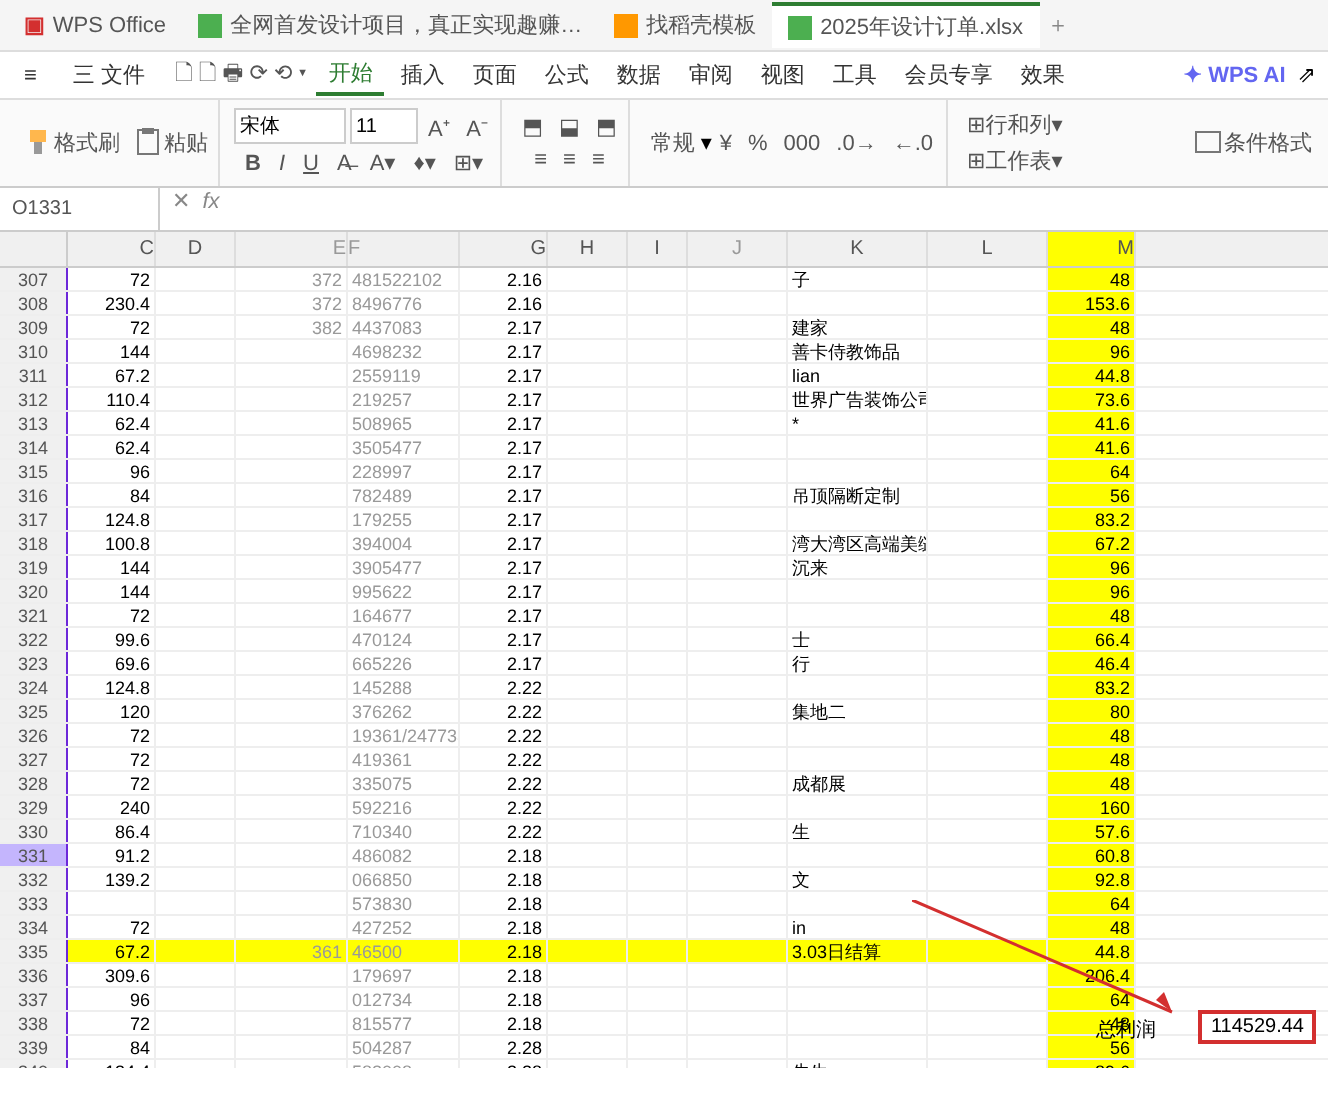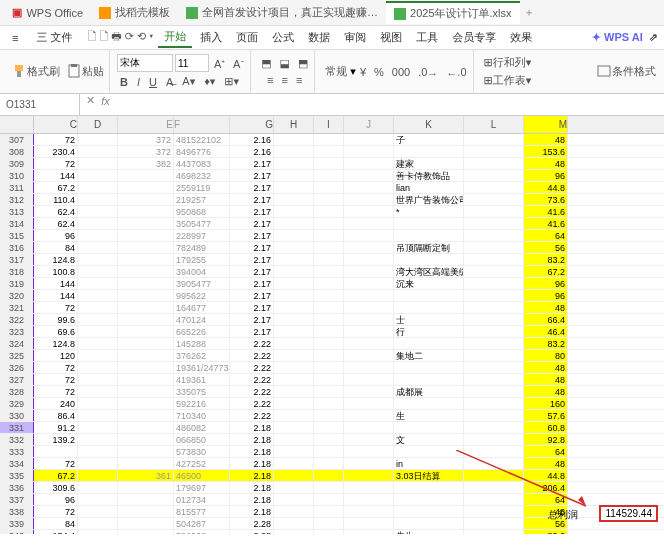--- a/index.html
+++ b/index.html
@@ -57,26 +57,26 @@
 </style>
 </head>
 <body>
 
 <div class="title-bar">
   <div class="title-tab">
       <span class="wps-logo">▣</span>
       <span>WPS Office</span>
     </div>
   <div class="title-tab">
+      <span class="doc-icon green"></span>
+      <span>全网首发设计项目，真正实现趣赚…</span>
+    </div>
+  <div class="title-tab">
       <span class="doc-icon orange"></span>
       <span>找稻壳模板</span>
-    </div>
-  <div class="title-tab">
-      <span class="doc-icon green"></span>
-      <span>全网首发设计项目，真正实现趣赚…</span>
     </div>
   <div class="title-tab active">
       <span class="doc-icon green"></span>
       <span>2025年设计订单.xlsx</span>
     </div>
   <div class="add-tab">＋</div>
 </div>
 
 <div class="menu-bar">
   <div class="menu-left">
@@ -110,21 +110,21 @@
         <span>格式刷</span>
       </div>
     <div class="tb-stack">
         <svg width="16" height="16">
           <rect x="3" y="2" width="10" height="12" fill="none" stroke="#777"></rect>
           <rect x="5" y="1" width="6" height="3" fill="#777"></rect>
         </svg>
         <span>粘贴</span>
       </div>
   </div>
-  <div class="tb-group" style="flex-direction:column;align-items:flex-start;justify-content:center;gap:2px">
+  <div class="tb-group" style="flex-direction:column;align-items:center;justify-content:center;gap:2px">
     <div style="display:flex;gap:2px">
       <input class="font-sel" value="宋体" style="">
       <input class="size-sel" value="11" style="">
       <span class="tb-btn">A⁺</span>
       <span class="tb-btn">A⁻</span>
     </div>
     <div style="display:flex;gap:3px">
       <span class="tb-btn">
           <b>B</b>
         </span>
@@ -280,21 +280,21 @@
       <div class="cell c-J"></div>
       <div class="cell c-K">世界广告装饰公司</div>
       <div class="cell c-L"></div>
       <div class="cell c-M">73.6</div>
     </div>
     <div class="row">
       <div class="row-h">313</div>
       <div class="cell c-C">62.4</div>
       <div class="cell c-D"></div>
       <div class="cell c-E"></div>
-      <div class="cell c-F">950868</div>
+      <div class="cell c-F">508965</div>
       <div class="cell c-G">2.17</div>
       <div class="cell c-H"></div>
       <div class="cell c-I"></div>
       <div class="cell c-J"></div>
       <div class="cell c-K">*</div>
       <div class="cell c-L"></div>
       <div class="cell c-M">41.6</div>
     </div>
     <div class="row">
       <div class="row-h">314</div>

